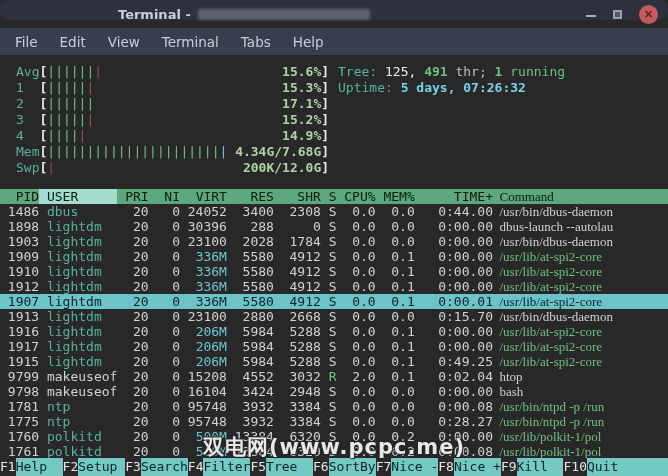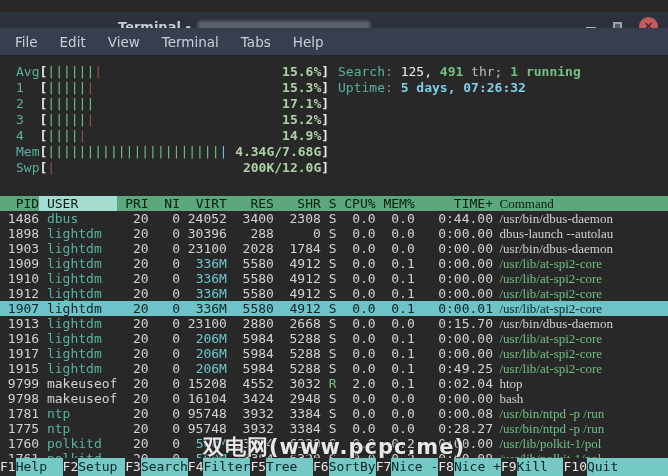--- a/index.html
+++ b/index.html
@@ -4,22 +4,22 @@
 <style>
   * { margin:0; padding:0; box-sizing:border-box; }
   html,body { background:#1a1a1a; }
   .window {
     position:relative; width:668px; height:476px; overflow:hidden;
     font-family:"DejaVu Sans", "Liberation Sans", sans-serif;
     background:var(--terminal_bg);
   }
   
   .titlebar {
-    position:absolute; top:12px; left:0; width:100%; height:20px;
-    background:var(--titlebar_bg); display:flex; align-items:center;
+    position:absolute; top:0; left:0; width:100%; height:20px;
+    background:var(--titlebar_bg); display:flex; align-items:center;border-radius:9px;
   }
   .title-group {
     position:absolute; left:118px; top:0; height:28px;
     display:flex; align-items:center; color:#c9cfd9; font-size:13px; font-weight:bold;
     white-space:pre;
   }
   .title-redacted {
     display:inline-block; width:172px; height:11px; margin-left:7px;
     background:#8d939d; opacity:.5; border-radius:2px; filter:blur(1.5px);
   }
@@ -53,26 +53,26 @@
   .bars { letter-spacing:0; }
   .bar-green { color:var(--green); }
   .bar-red { color:var(--red_bar); }
   .bar-cyan { color:var(--cyan_value); }
   .mval { color:var(--pale_green); font-weight:bold; }
   .info { margin-left:9px; }
   .iline { height:16px; white-space:pre; }
   .seg-lab { color:var(--teal); }
   .seg-bw { color:var(--bold_white); font-weight:normal; }
   .seg-bg { color:var(--green); font-weight:bold; }
-  .seg-gr { color:var(--green);font-weight:bold; }
+  .seg-gr { color:var(--green); }
   .seg-dim { color:var(--dim); }
   .seg-up { color:var(--uptime_blue); font-weight:bold; }
   
   .table-header {
-    margin-top:20px; height:15px; display:flex; white-space:pre;
+    margin-top:13px; height:15px; display:flex; white-space:pre;
     background:var(--header_bg); color:#081c12; line-height:15px;
   }
   .table-header .cell.sorted { background:var(--sort_bg); }
   .prow { height:15px; display:flex; white-space:pre; line-height:15px; }
   .prow.selected { background:var(--selected_bg); }
   .prow.selected .cell { color:var(--selected_text) !important; }
   .cell { overflow:hidden; flex-shrink:0; }
   .c-pid  { width:5ch;  text-align:right; }
   .c-user { width:10ch; padding-left:1ch; text-align:left; }
   .c-pri  { width:4ch;  text-align:right; }
@@ -137,21 +137,21 @@
       <div>
           <div class="mline"><span class="mlabel">Avg</span><span class="mbr">[</span><span class="mbody"><span class="bars"><span class="bar-green">|</span><span class="bar-green">|</span><span class="bar-green">|</span><span class="bar-green">|</span><span class="bar-green">|</span><span class="bar-green">|</span><span class="bar-red">|</span></span><span class="mval">15.6%</span></span><span class="mbr">]</span></div>
           <div class="mline"><span class="mlabel">1</span><span class="mbr">[</span><span class="mbody"><span class="bars"><span class="bar-green">|</span><span class="bar-green">|</span><span class="bar-green">|</span><span class="bar-green">|</span><span class="bar-green">|</span><span class="bar-red">|</span></span><span class="mval">15.3%</span></span><span class="mbr">]</span></div>
           <div class="mline"><span class="mlabel">2</span><span class="mbr">[</span><span class="mbody"><span class="bars"><span class="bar-green">|</span><span class="bar-green">|</span><span class="bar-green">|</span><span class="bar-green">|</span><span class="bar-green">|</span><span class="bar-green">|</span></span><span class="mval">17.1%</span></span><span class="mbr">]</span></div>
           <div class="mline"><span class="mlabel">3</span><span class="mbr">[</span><span class="mbody"><span class="bars"><span class="bar-green">|</span><span class="bar-green">|</span><span class="bar-green">|</span><span class="bar-green">|</span><span class="bar-green">|</span><span class="bar-red">|</span></span><span class="mval">15.2%</span></span><span class="mbr">]</span></div>
           <div class="mline"><span class="mlabel">4</span><span class="mbr">[</span><span class="mbody"><span class="bars"><span class="bar-green">|</span><span class="bar-green">|</span><span class="bar-green">|</span><span class="bar-green">|</span><span class="bar-red">|</span></span><span class="mval">14.9%</span></span><span class="mbr">]</span></div>
           <div class="mline"><span class="mlabel">Mem</span><span class="mbr">[</span><span class="mbody"><span class="bars"><span class="bar-green">|</span><span class="bar-green">|</span><span class="bar-green">|</span><span class="bar-green">|</span><span class="bar-green">|</span><span class="bar-green">|</span><span class="bar-green">|</span><span class="bar-green">|</span><span class="bar-green">|</span><span class="bar-green">|</span><span class="bar-green">|</span><span class="bar-green">|</span><span class="bar-green">|</span><span class="bar-green">|</span><span class="bar-green">|</span><span class="bar-green">|</span><span class="bar-green">|</span><span class="bar-green">|</span><span class="bar-green">|</span><span class="bar-green">|</span><span class="bar-green">|</span><span class="bar-green">|</span><span class="bar-cyan">|</span></span><span class="mval">4.34G/7.68G</span></span><span class="mbr">]</span></div>
           <div class="mline"><span class="mlabel">Swp</span><span class="mbr">[</span><span class="mbody"><span class="bars"><span class="bar-red">|</span></span><span class="mval">200K/12.0G</span></span><span class="mbr">]</span></div>
         </div>
       <div class="info">
-          <div class="iline"><span class="seg-lab">Search: </span><span class="seg-bw">125, </span><span class="seg-bg">491</span><span class="seg-dim"> thr; </span><span class="seg-bg">1</span><span class="seg-gr"> running</span></div>
+          <div class="iline"><span class="seg-lab">Tree: </span><span class="seg-bw">125, </span><span class="seg-bg">491</span><span class="seg-dim"> thr; </span><span class="seg-bg">1</span><span class="seg-gr"> running</span></div>
           <div class="iline"><span class="seg-lab">Uptime: </span><span class="seg-up">5 days, 07:26:32</span></div>
         </div>
     </div>
 
     <div class="table-header"><span class="cell c-pid">PID</span><span class="cell c-user sorted">USER</span><span class="cell c-pri">PRI</span><span class="cell c-ni">NI</span><span class="cell c-virt">VIRT</span><span class="cell c-res">RES</span><span class="cell c-shr">SHR</span><span class="cell c-s">S</span><span class="cell c-cpu">CPU%</span><span class="cell c-mem">MEM%</span><span class="cell c-time">TIME+</span><span class="cell c-cmd">Command</span></div>
     <div>
         <div class="prow"><span class="cell c-pid">1486</span><span class="cell c-user">dbus</span><span class="cell c-pri">20</span><span class="cell c-ni">0</span><span class="cell c-virt">24052</span><span class="cell c-res">3400</span><span class="cell c-shr">2308</span><span class="cell c-s">S</span><span class="cell c-cpu">0.0</span><span class="cell c-mem">0.0</span><span class="cell c-time">0:44.00</span><span class="cell c-cmd">/usr/bin/dbus-daemon</span></div>
         <div class="prow"><span class="cell c-pid">1898</span><span class="cell c-user">lightdm</span><span class="cell c-pri">20</span><span class="cell c-ni">0</span><span class="cell c-virt">30396</span><span class="cell c-res">288</span><span class="cell c-shr">0</span><span class="cell c-s">S</span><span class="cell c-cpu">0.0</span><span class="cell c-mem">0.0</span><span class="cell c-time">0:00.00</span><span class="cell c-cmd">dbus-launch --autolau</span></div>
         <div class="prow"><span class="cell c-pid">1903</span><span class="cell c-user">lightdm</span><span class="cell c-pri">20</span><span class="cell c-ni">0</span><span class="cell c-virt">23100</span><span class="cell c-res">2028</span><span class="cell c-shr">1784</span><span class="cell c-s">S</span><span class="cell c-cpu">0.0</span><span class="cell c-mem">0.0</span><span class="cell c-time">0:00.00</span><span class="cell c-cmd">/usr/bin/dbus-daemon</span></div>
         <div class="prow"><span class="cell c-pid">1909</span><span class="cell c-user">lightdm</span><span class="cell c-pri">20</span><span class="cell c-ni">0</span><span class="cell c-virt cyanv">336M</span><span class="cell c-res">5580</span><span class="cell c-shr">4912</span><span class="cell c-s">S</span><span class="cell c-cpu">0.0</span><span class="cell c-mem">0.1</span><span class="cell c-time">0:00.00</span><span class="cell c-cmd greenv">/usr/lib/at-spi2-core</span></div>

